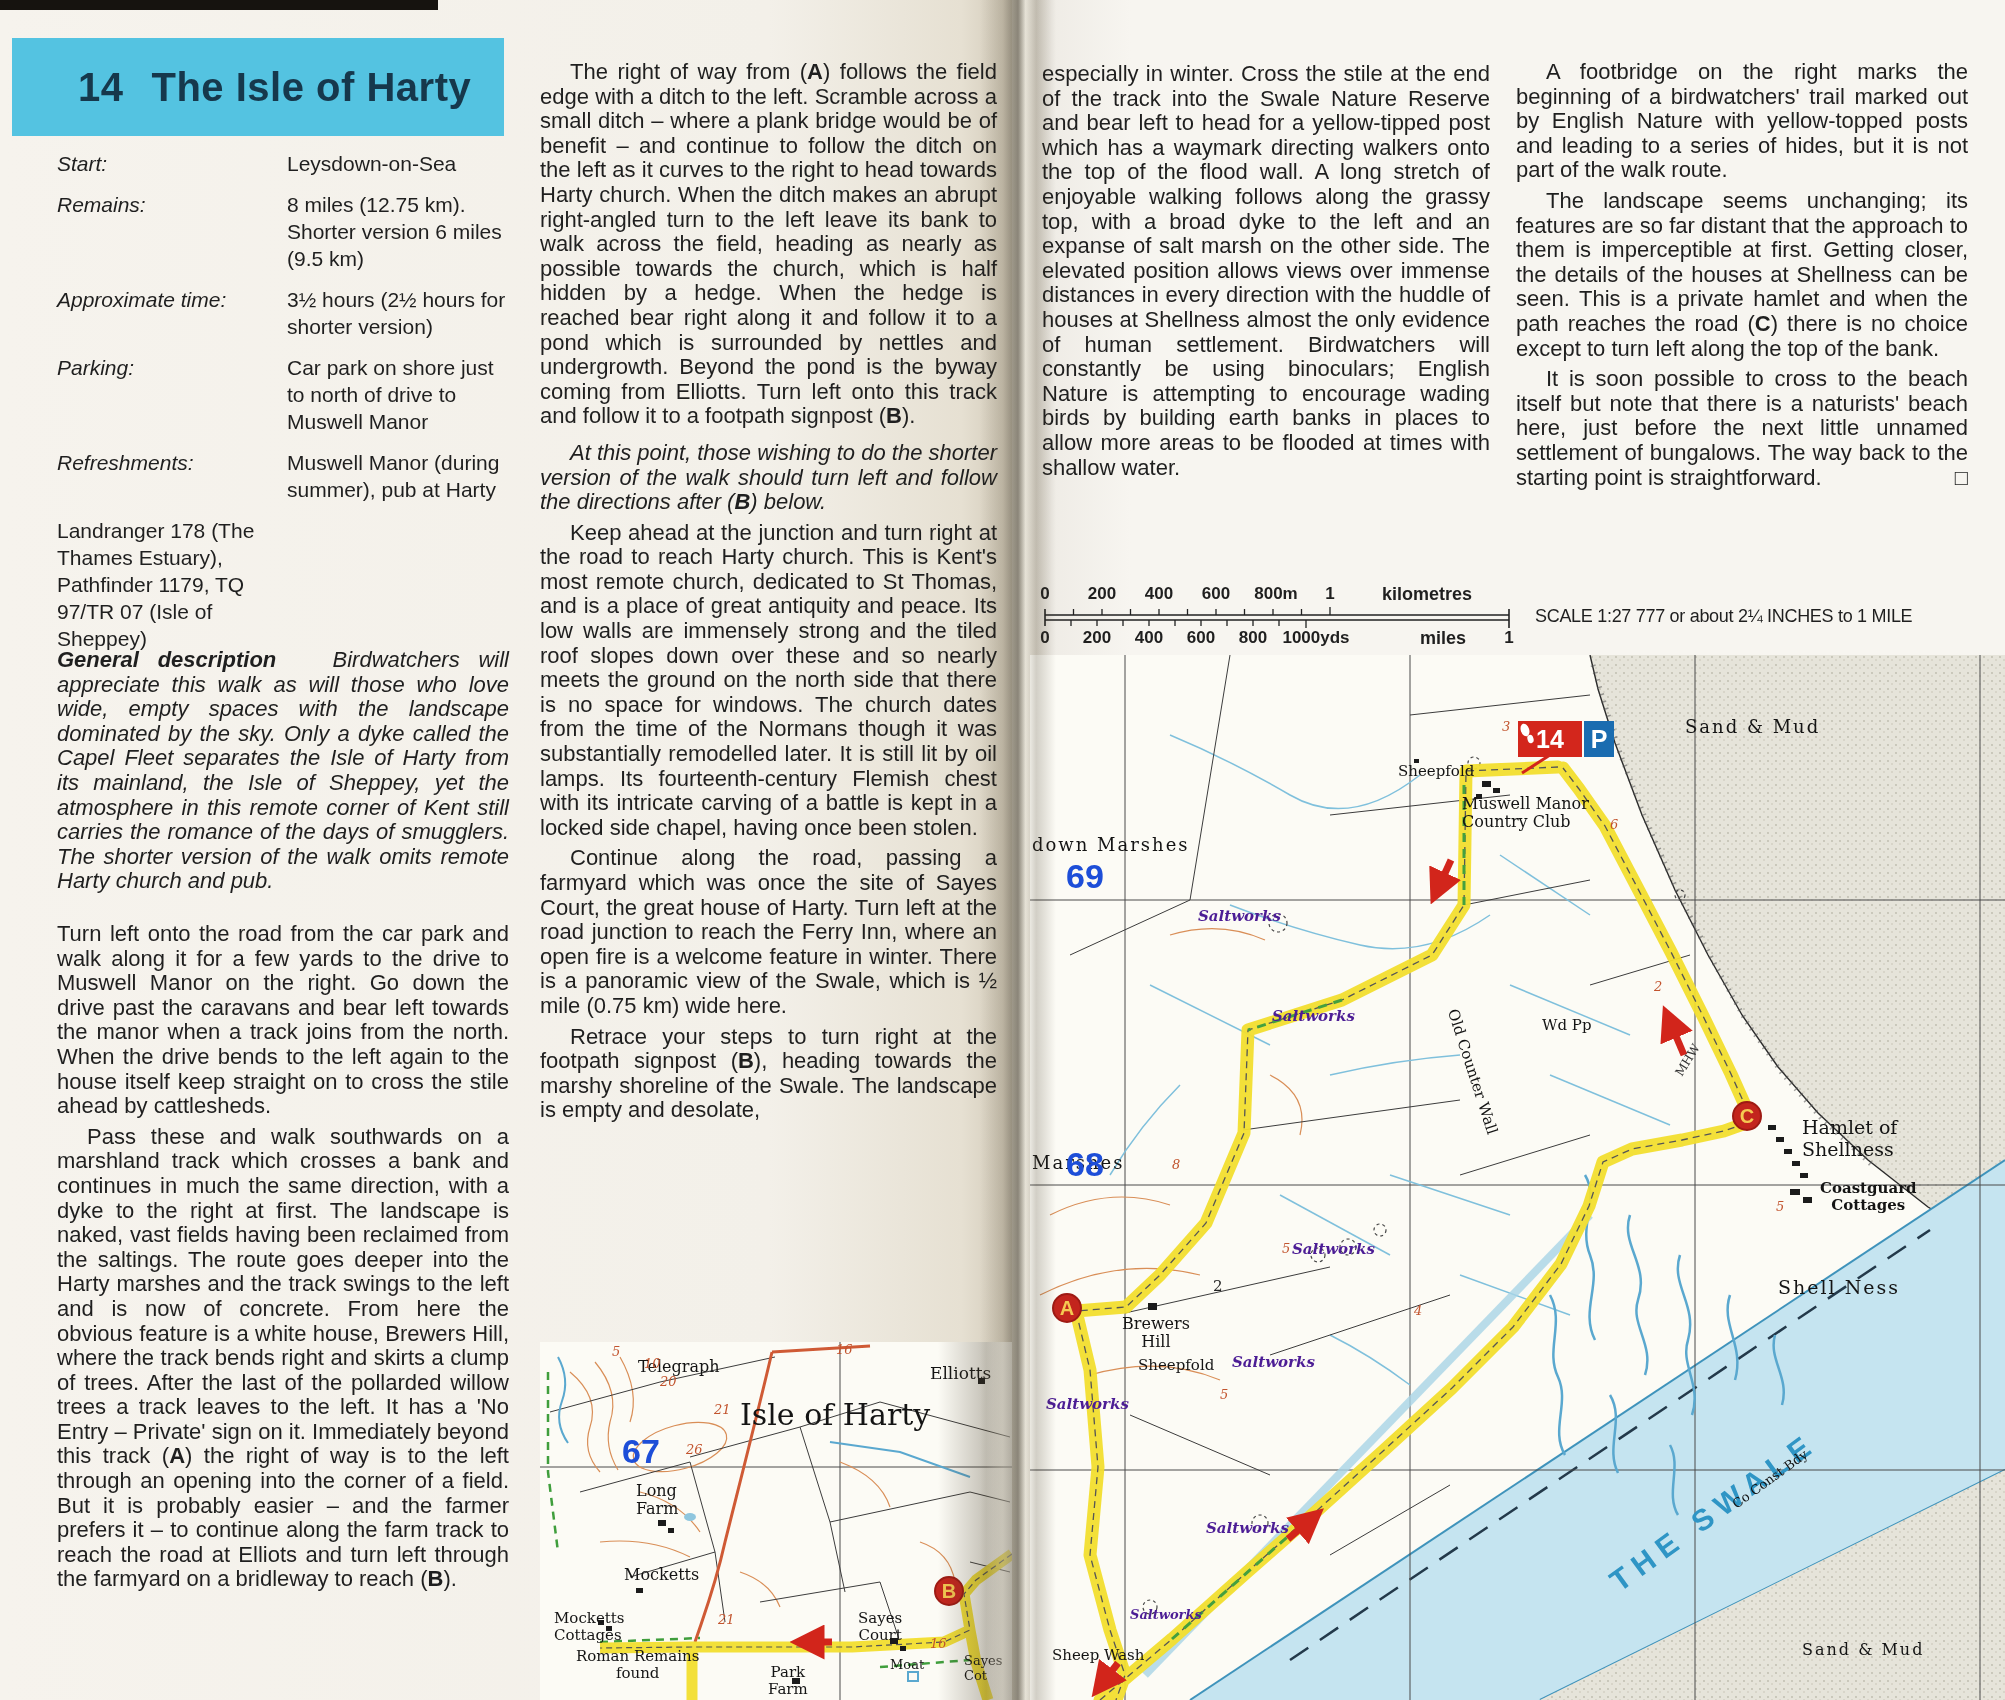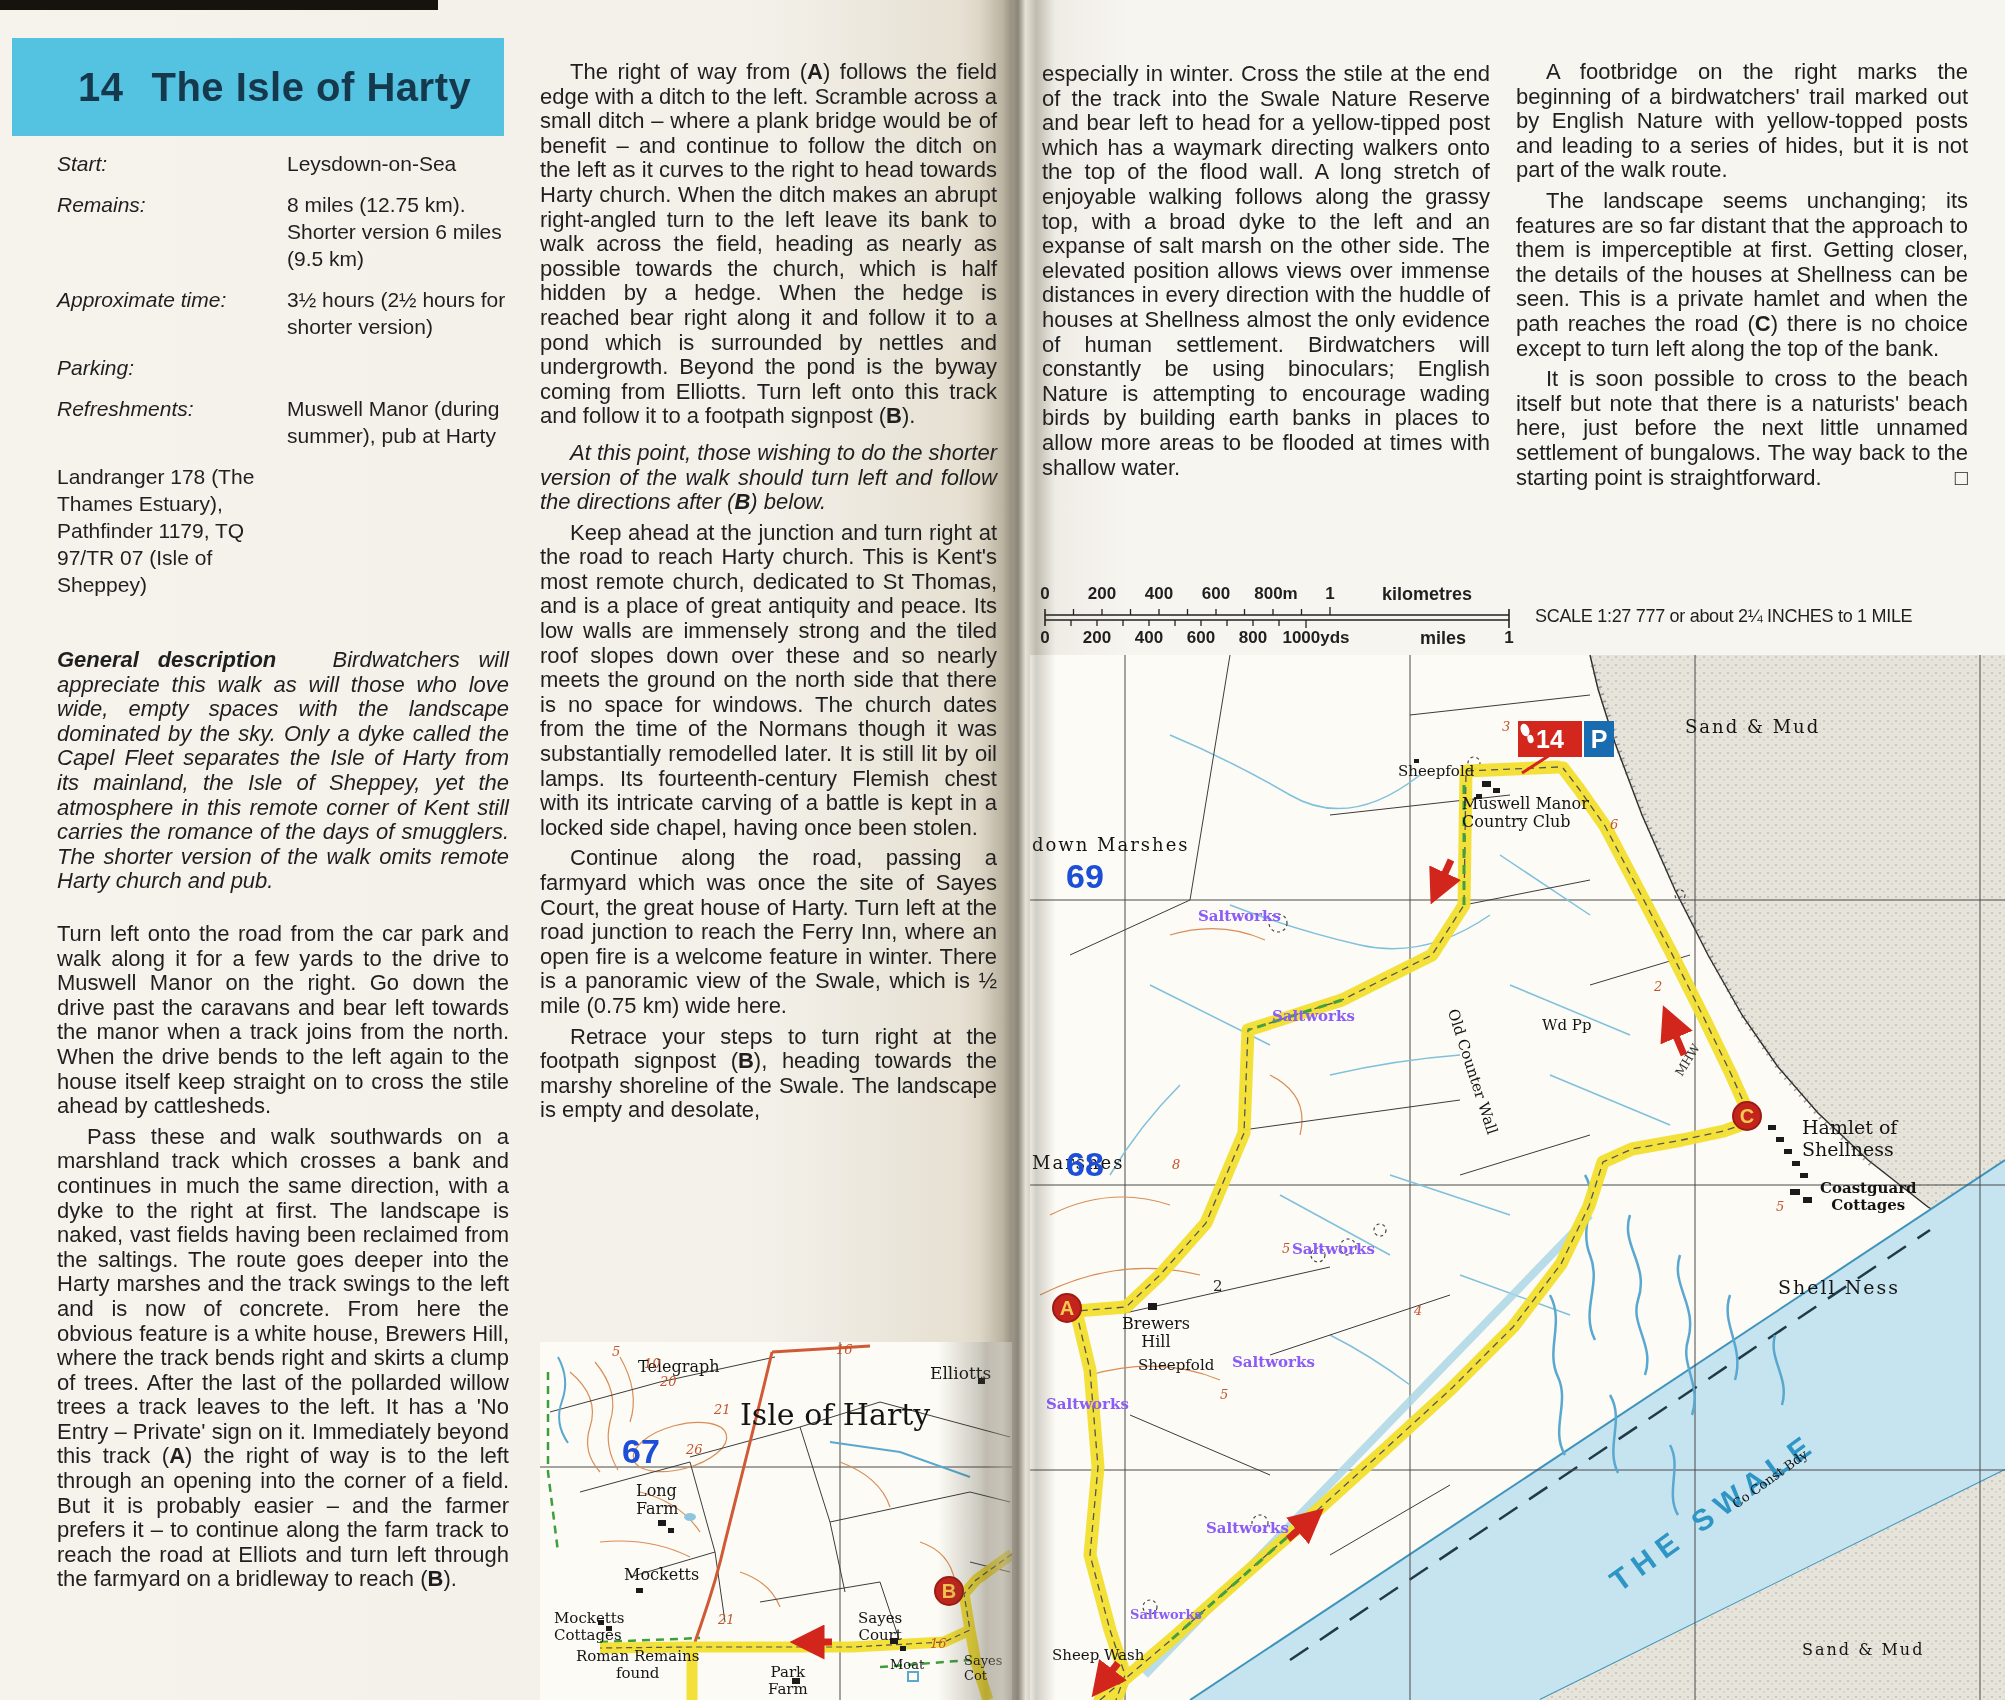--- a/index.html
+++ b/index.html
@@ -57,22 +57,22 @@
   #map-right { left:1030px; top:655px; width:975px; height:1045px; }
   #map-left  { left:540px;  top:1342px; width:472px; height:358px; }
   .map svg { position:absolute; left:0; top:0; }
   .ml { position:absolute; font-family:"DejaVu Serif", serif; font-size:16px; color:#141414;
     white-space:pre-line; line-height:1.15; z-index:5; }
   .s18 { font-size:18px; letter-spacing:2px; }
   .s19 { font-size:19px; }
   .s15 { font-size:15px; }
   .s13 { font-size:13px; }
   .ctr { text-align:center; }
-  .gothic { position:absolute; font-family:"DejaVu Serif", serif; font-weight:700;
-    font-size:15px; color:#8b5cf6; z-index:5; }
+  .gothic { position:absolute; font-family:"DejaVu Serif", serif; font-style:italic; font-weight:700;
+    font-size:15px; color:#4c1d95; z-index:5; }
   .grid-num { position:absolute; font-family:"Liberation Sans", sans-serif; font-weight:700;
     font-size:34px; color:#1d4ed8; z-index:5; }
   .cnum { position:absolute; color:#c2542e; font-size:13px; font-family:"DejaVu Serif", serif;
     font-style:italic; z-index:5; }
   .cnum.blk { color:#222; font-style:normal; }
   .swale { position:absolute; color:#2f95c5; font-size:30px; letter-spacing:8px; font-weight:700;
     transform:rotate(-36deg); z-index:5; font-family:"Liberation Sans", sans-serif; }
   .rot { transform:rotate(72deg); transform-origin:left top; }
   .rot2 { transform:rotate(-36deg); transform-origin:left top; font-size:13px; }
   .mhw { position:absolute; font-size:12px; transform:rotate(-58deg); color:#333; z-index:5;
@@ -109,20 +109,21 @@
     <div class="info-row">
       <span class="info-label">Remains:</span>
       <span class="info-value">8 miles (12.75 km). Shorter version 6 miles (9.5 km)</span>
     </div>
     <div class="info-row">
       <span class="info-label">Approximate time:</span>
       <span class="info-value">3½ hours (2½ hours for shorter version)</span>
     </div>
     <div class="info-row">
       <span class="info-label">Parking:</span>
+      <span class="info-value">Car park on shore just to north of drive to Muswell Manor</span>
     </div>
     <div class="info-row">
       <span class="info-label">Refreshments:</span>
       <span class="info-value">Muswell Manor (during summer), pub at Harty</span>
     </div>
     <div class="info-row">
       <span class="info-value">Landranger 178 (The Thames Estuary), Pathfinder 1179, TQ 97/TR 07 (Isle of Sheppey)</span>
     </div>
   </div>
 

